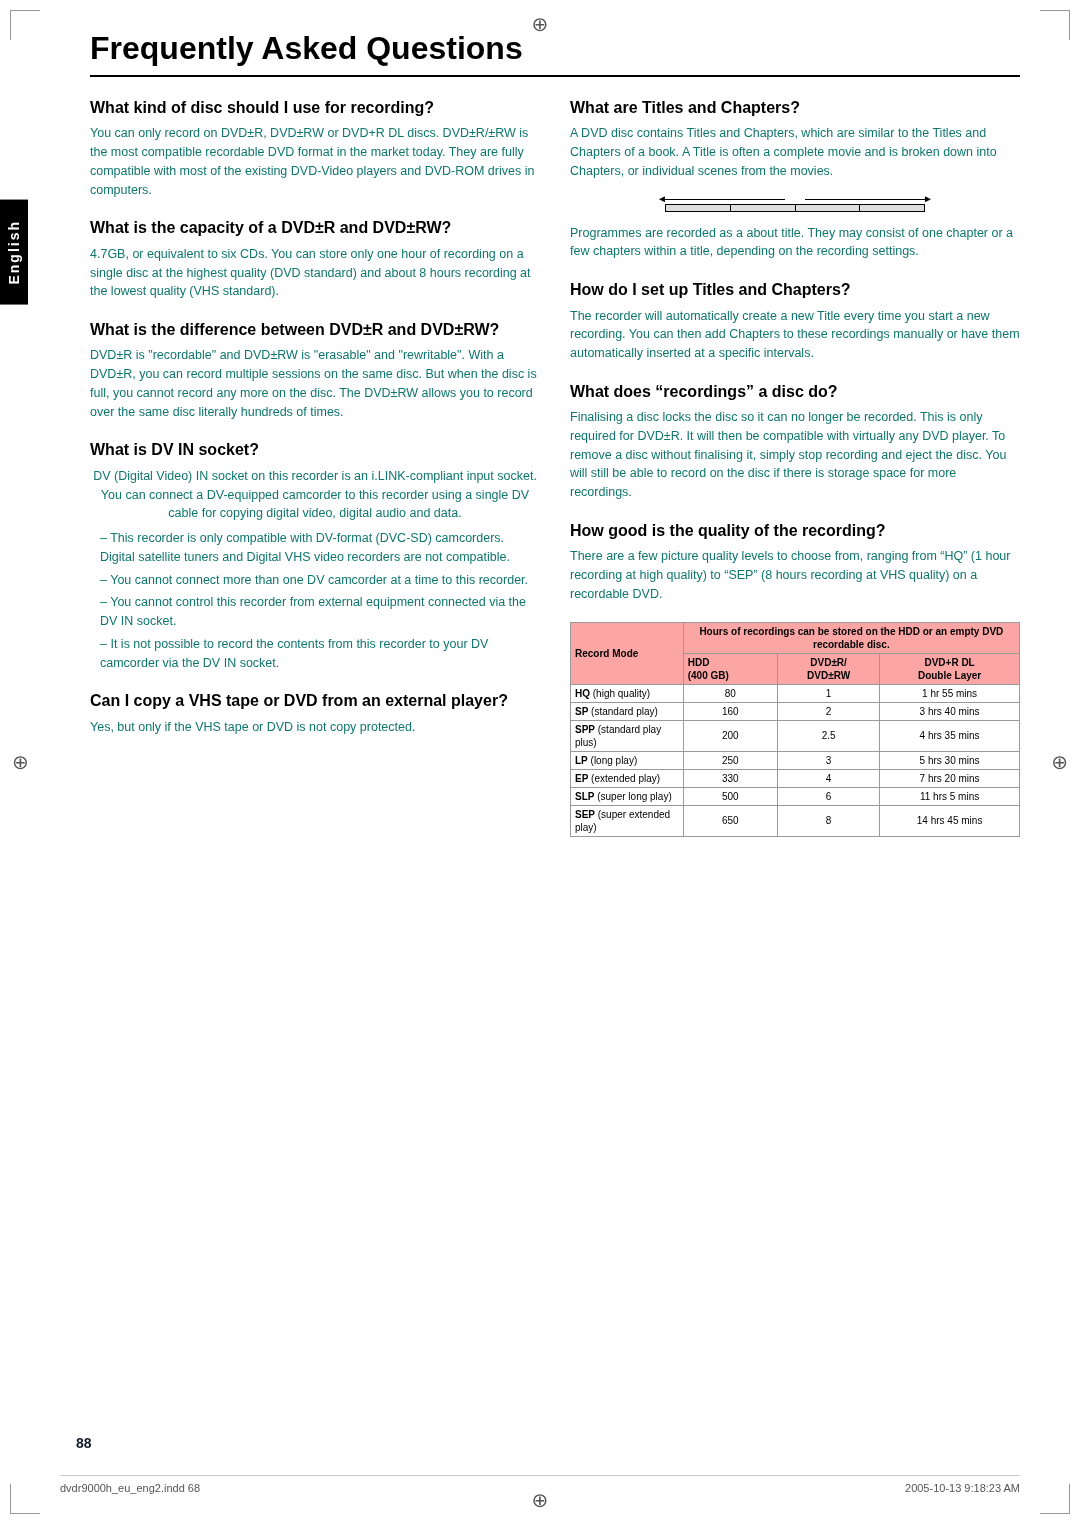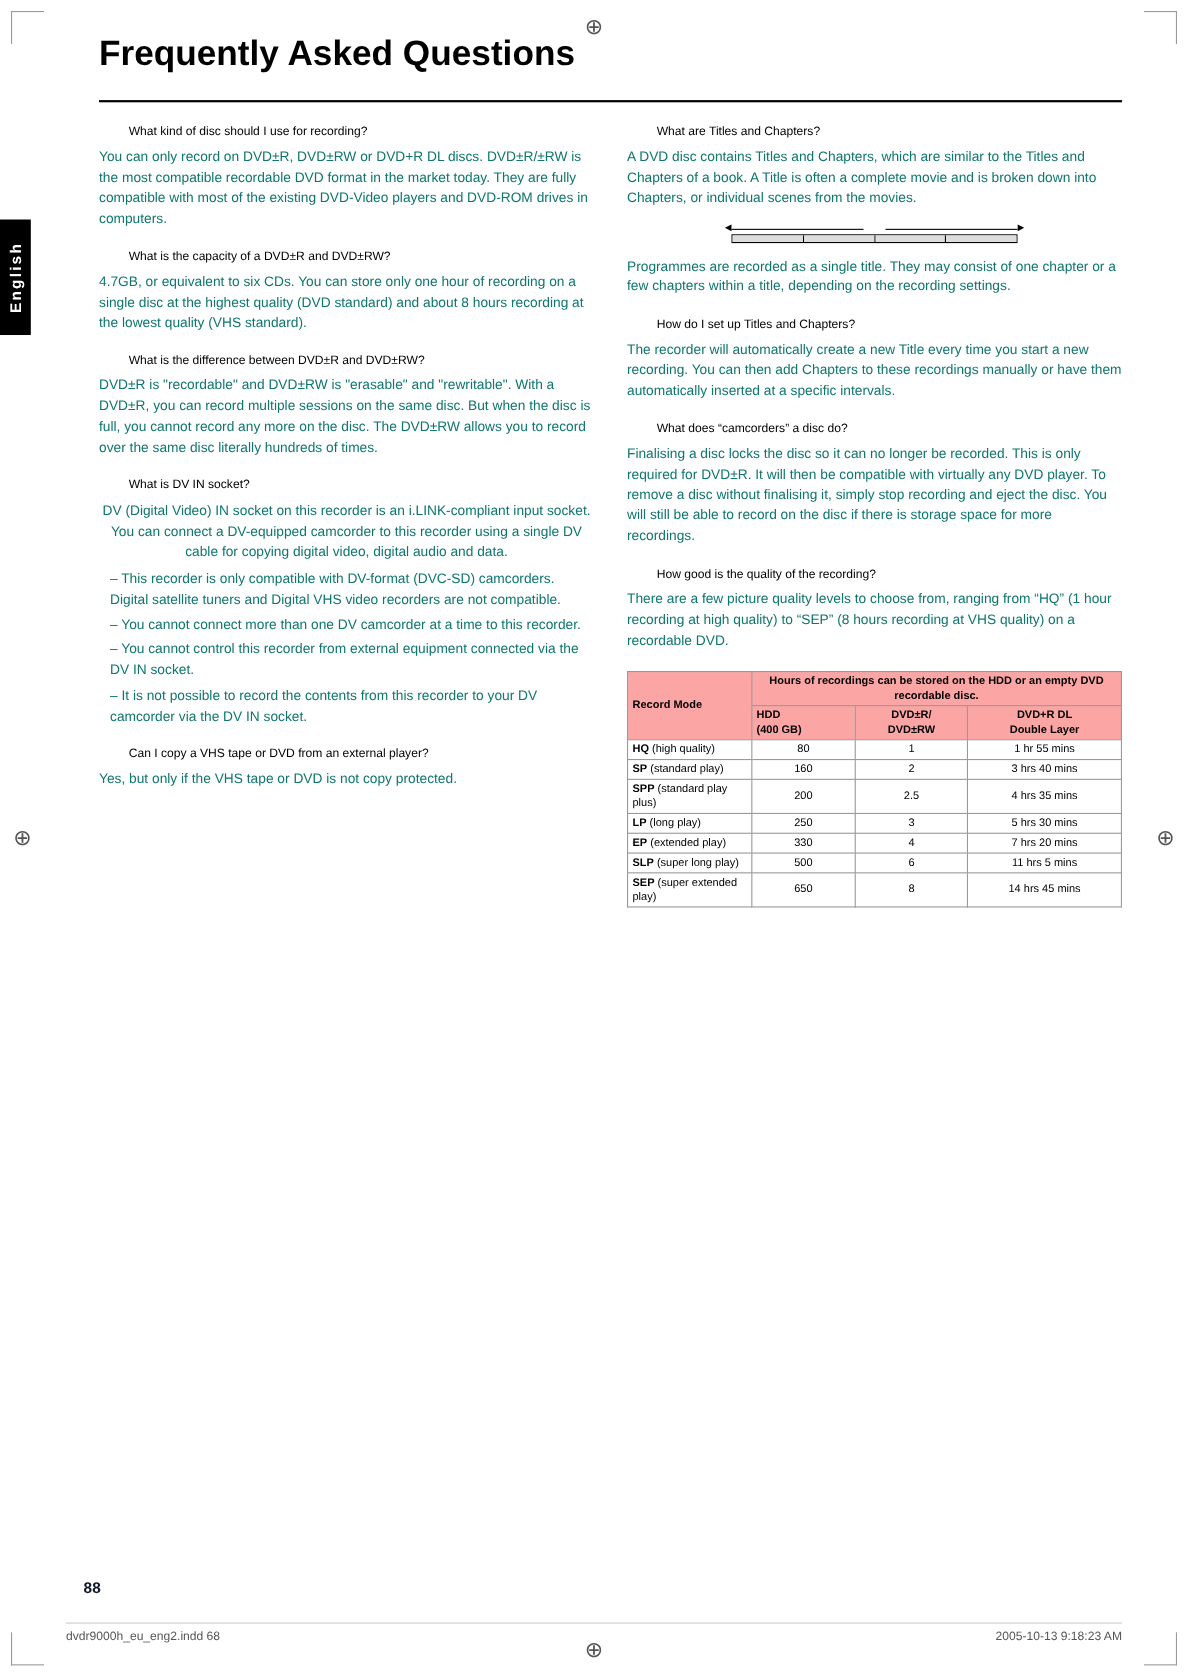--- a/index.html
+++ b/index.html
@@ -80,21 +80,21 @@
       padding: 20px 6px;
       font-size: 14px;
       font-weight: bold;
       letter-spacing: 2px;
       width: 28px;
     }
 
     
     .page-title-area {
       border-bottom: 2px solid #000;
-      padding-bottom: 24px;
+      padding-bottom: 8px;
       margin-bottom: 20px;
       margin-left: 30px;
     }
 
     .page-title {
       font-size: 32px;
       font-weight: bold;
     }
 
     
@@ -111,25 +111,24 @@
     .col-right {
       flex: 1;
     }
 
     
     .faq-section {
       margin-bottom: 18px;
     }
 
     .faq-question {
-      font-weight: normal;
-      font-size: 11px;
+      font-weight: bold;
+      font-size: 16px;
       margin-bottom: 5px;
       line-height: 1.4;
-      margin-left: 27px;
     }
 
     .faq-answer {
       font-size: 12.5px;
       line-height: 1.5;
       color: #0f766e;
     }
 
     .faq-answer p {
       margin-bottom: 6px;
@@ -354,30 +353,30 @@
         <div class="diagram-chapters">
           <div class="diagram-chapter"></div>
           <div class="diagram-chapter"></div>
           <div class="diagram-chapter"></div>
           <div class="diagram-chapter"></div>
         </div>
         <div class="diagram-caption"></div>
       </div>
 
       <div class="faq-section">
-        <div class="faq-answer">Programmes are recorded as a single title. They may consist of one chapter or a few chapters within a title, depending on the recording settings.</div>
+        <div class="faq-answer">Programmes are recorded as a about title. They may consist of one chapter or a few chapters within a title, depending on the recording settings.</div>
       </div>
 
       <div class="faq-section">
         <div class="faq-question">How do I set up Titles and Chapters?</div>
         <div class="faq-answer">The recorder will automatically create a new Title every time you start a new recording. You can then add Chapters to these recordings manually or have them automatically inserted at a specific intervals.</div>
       </div>
 
       <div class="faq-section">
-        <div class="faq-question">What does “camcorders” a disc do?</div>
+        <div class="faq-question">What does “recordings” a disc do?</div>
         <div class="faq-answer">Finalising a disc locks the disc so it can no longer be recorded. This is only required for DVD±R. It will then be compatible with virtually any DVD player. To remove a disc without finalising it, simply stop recording and eject the disc. You will still be able to record on the disc if there is storage space for more recordings.</div>
       </div>
 
       <div class="faq-section">
         <div class="faq-question">How good is the quality of the recording?</div>
         <div class="faq-answer">There are a few picture quality levels to choose from, ranging from “HQ” (1 hour recording at high quality) to “SEP” (8 hours recording at VHS quality) on a recordable DVD.</div>
       </div>
 
       <table class="quality-table">
         <thead>

